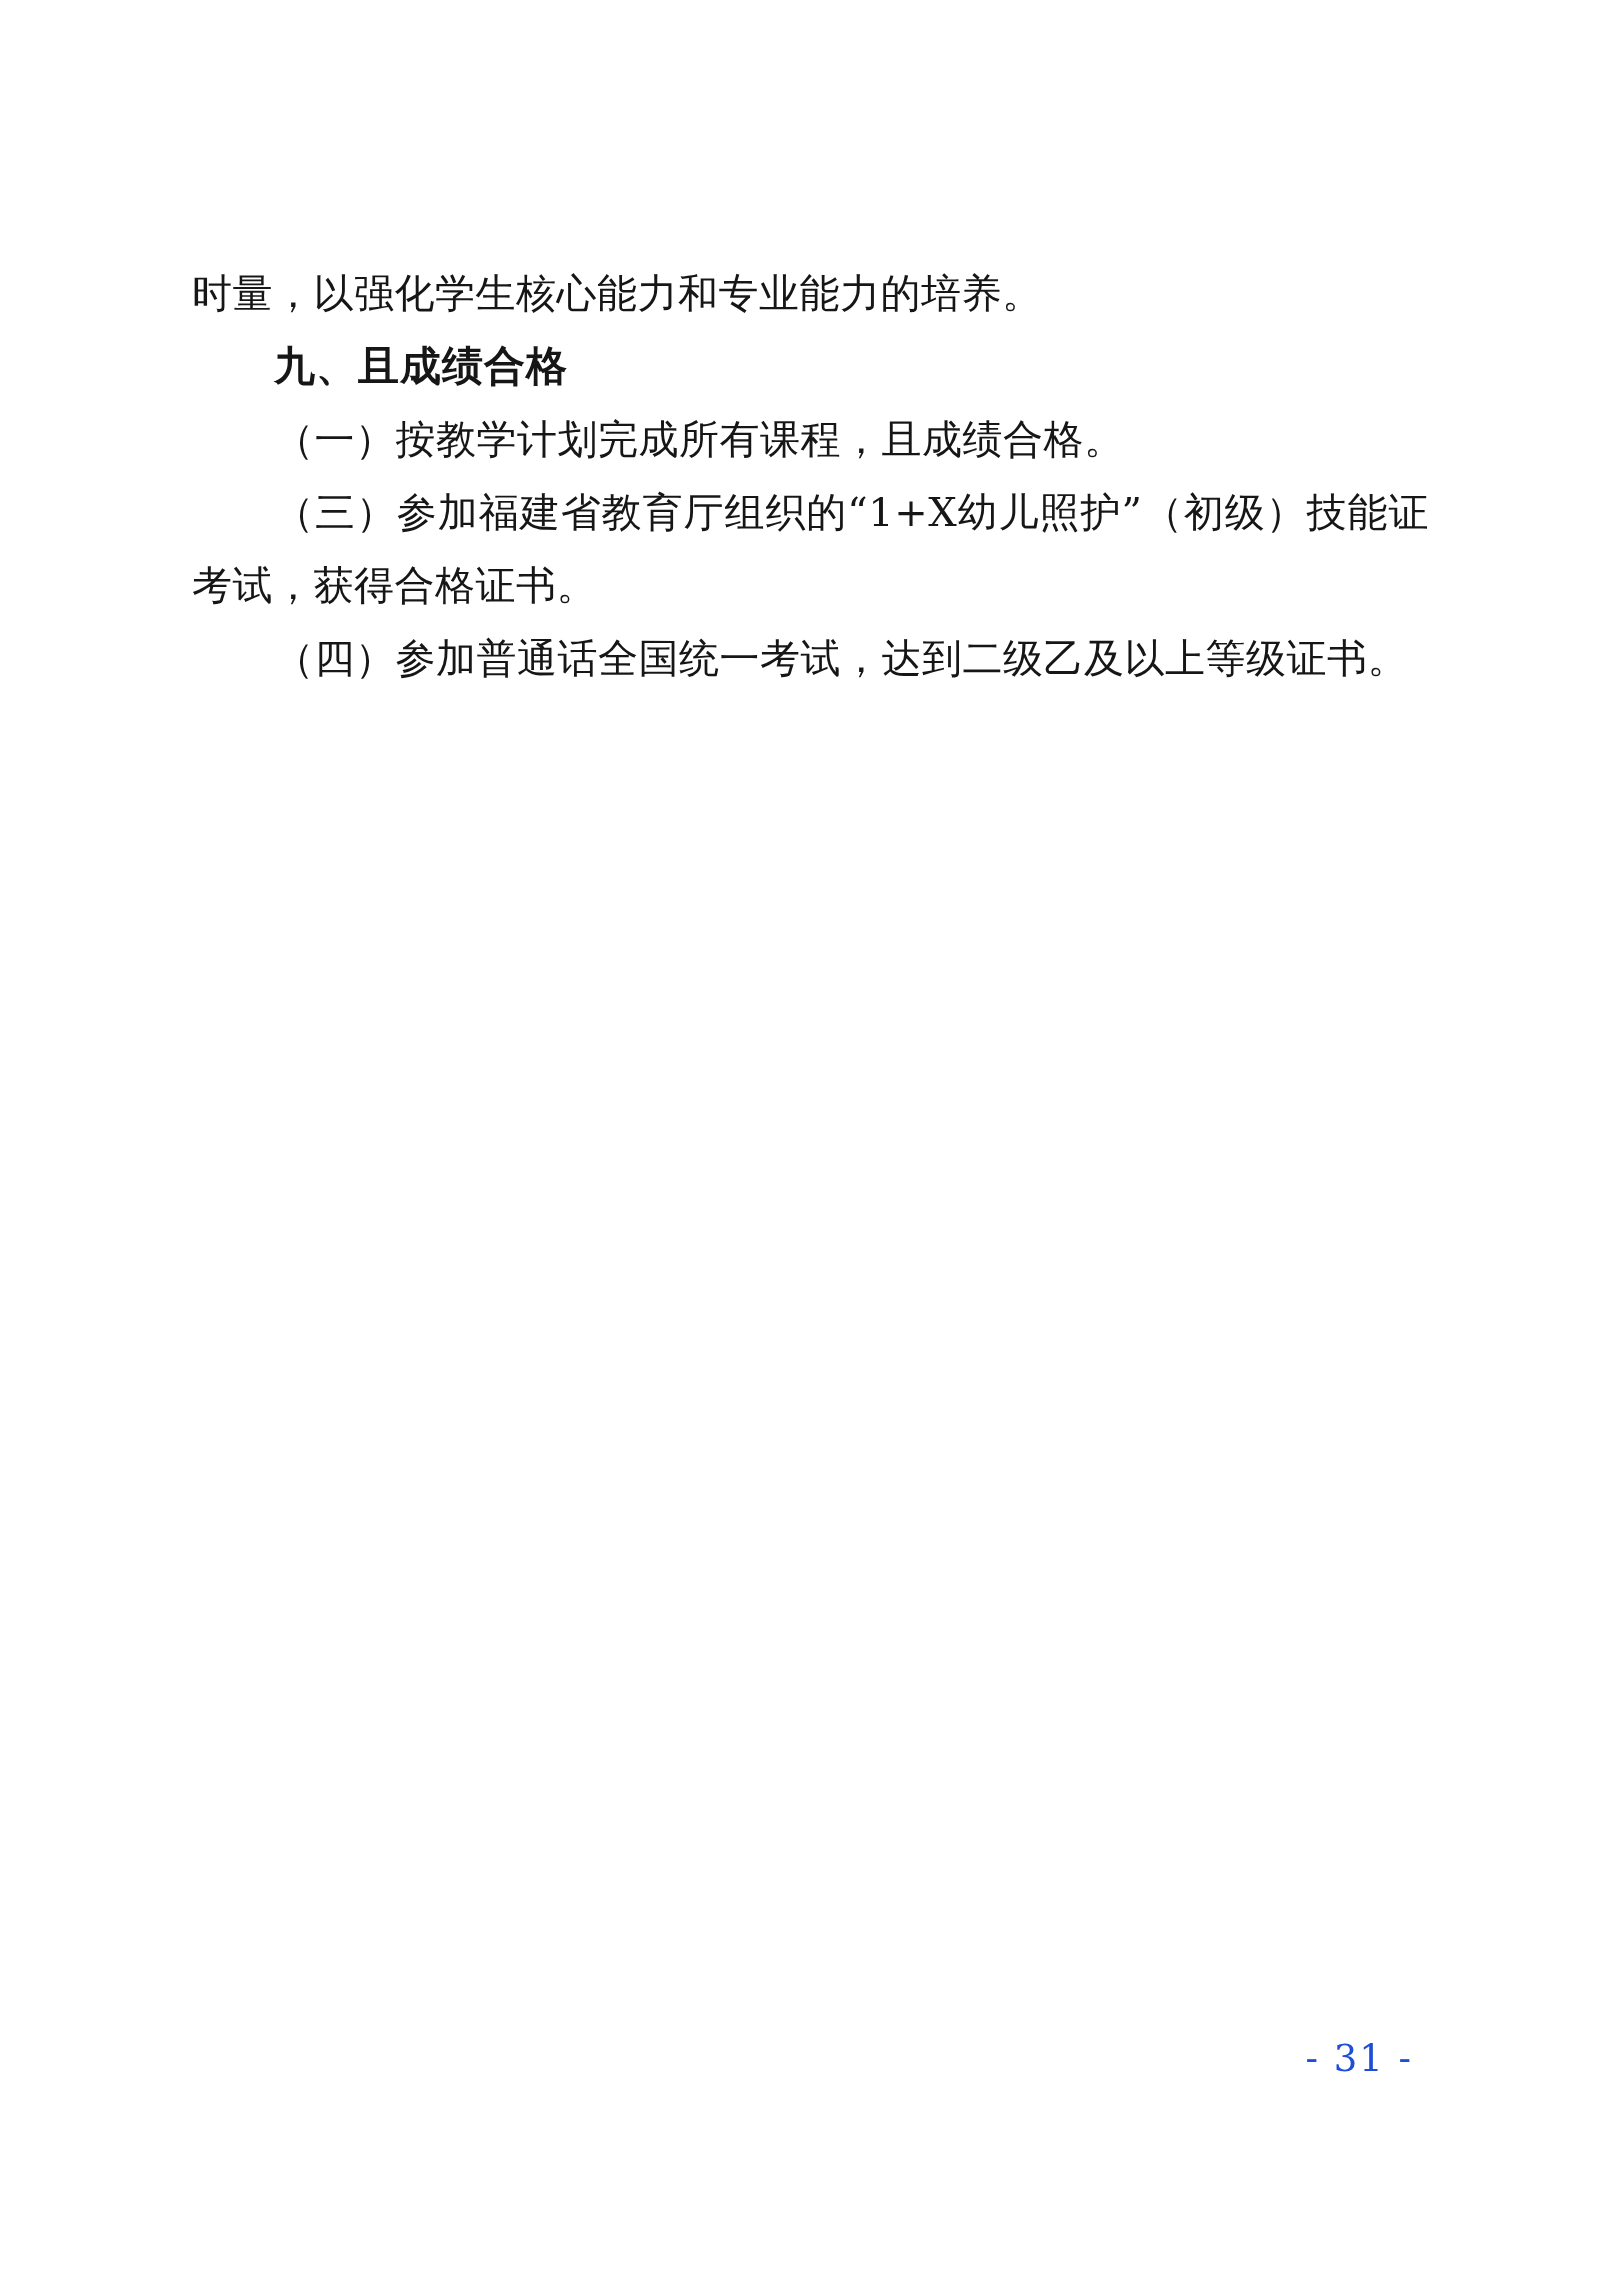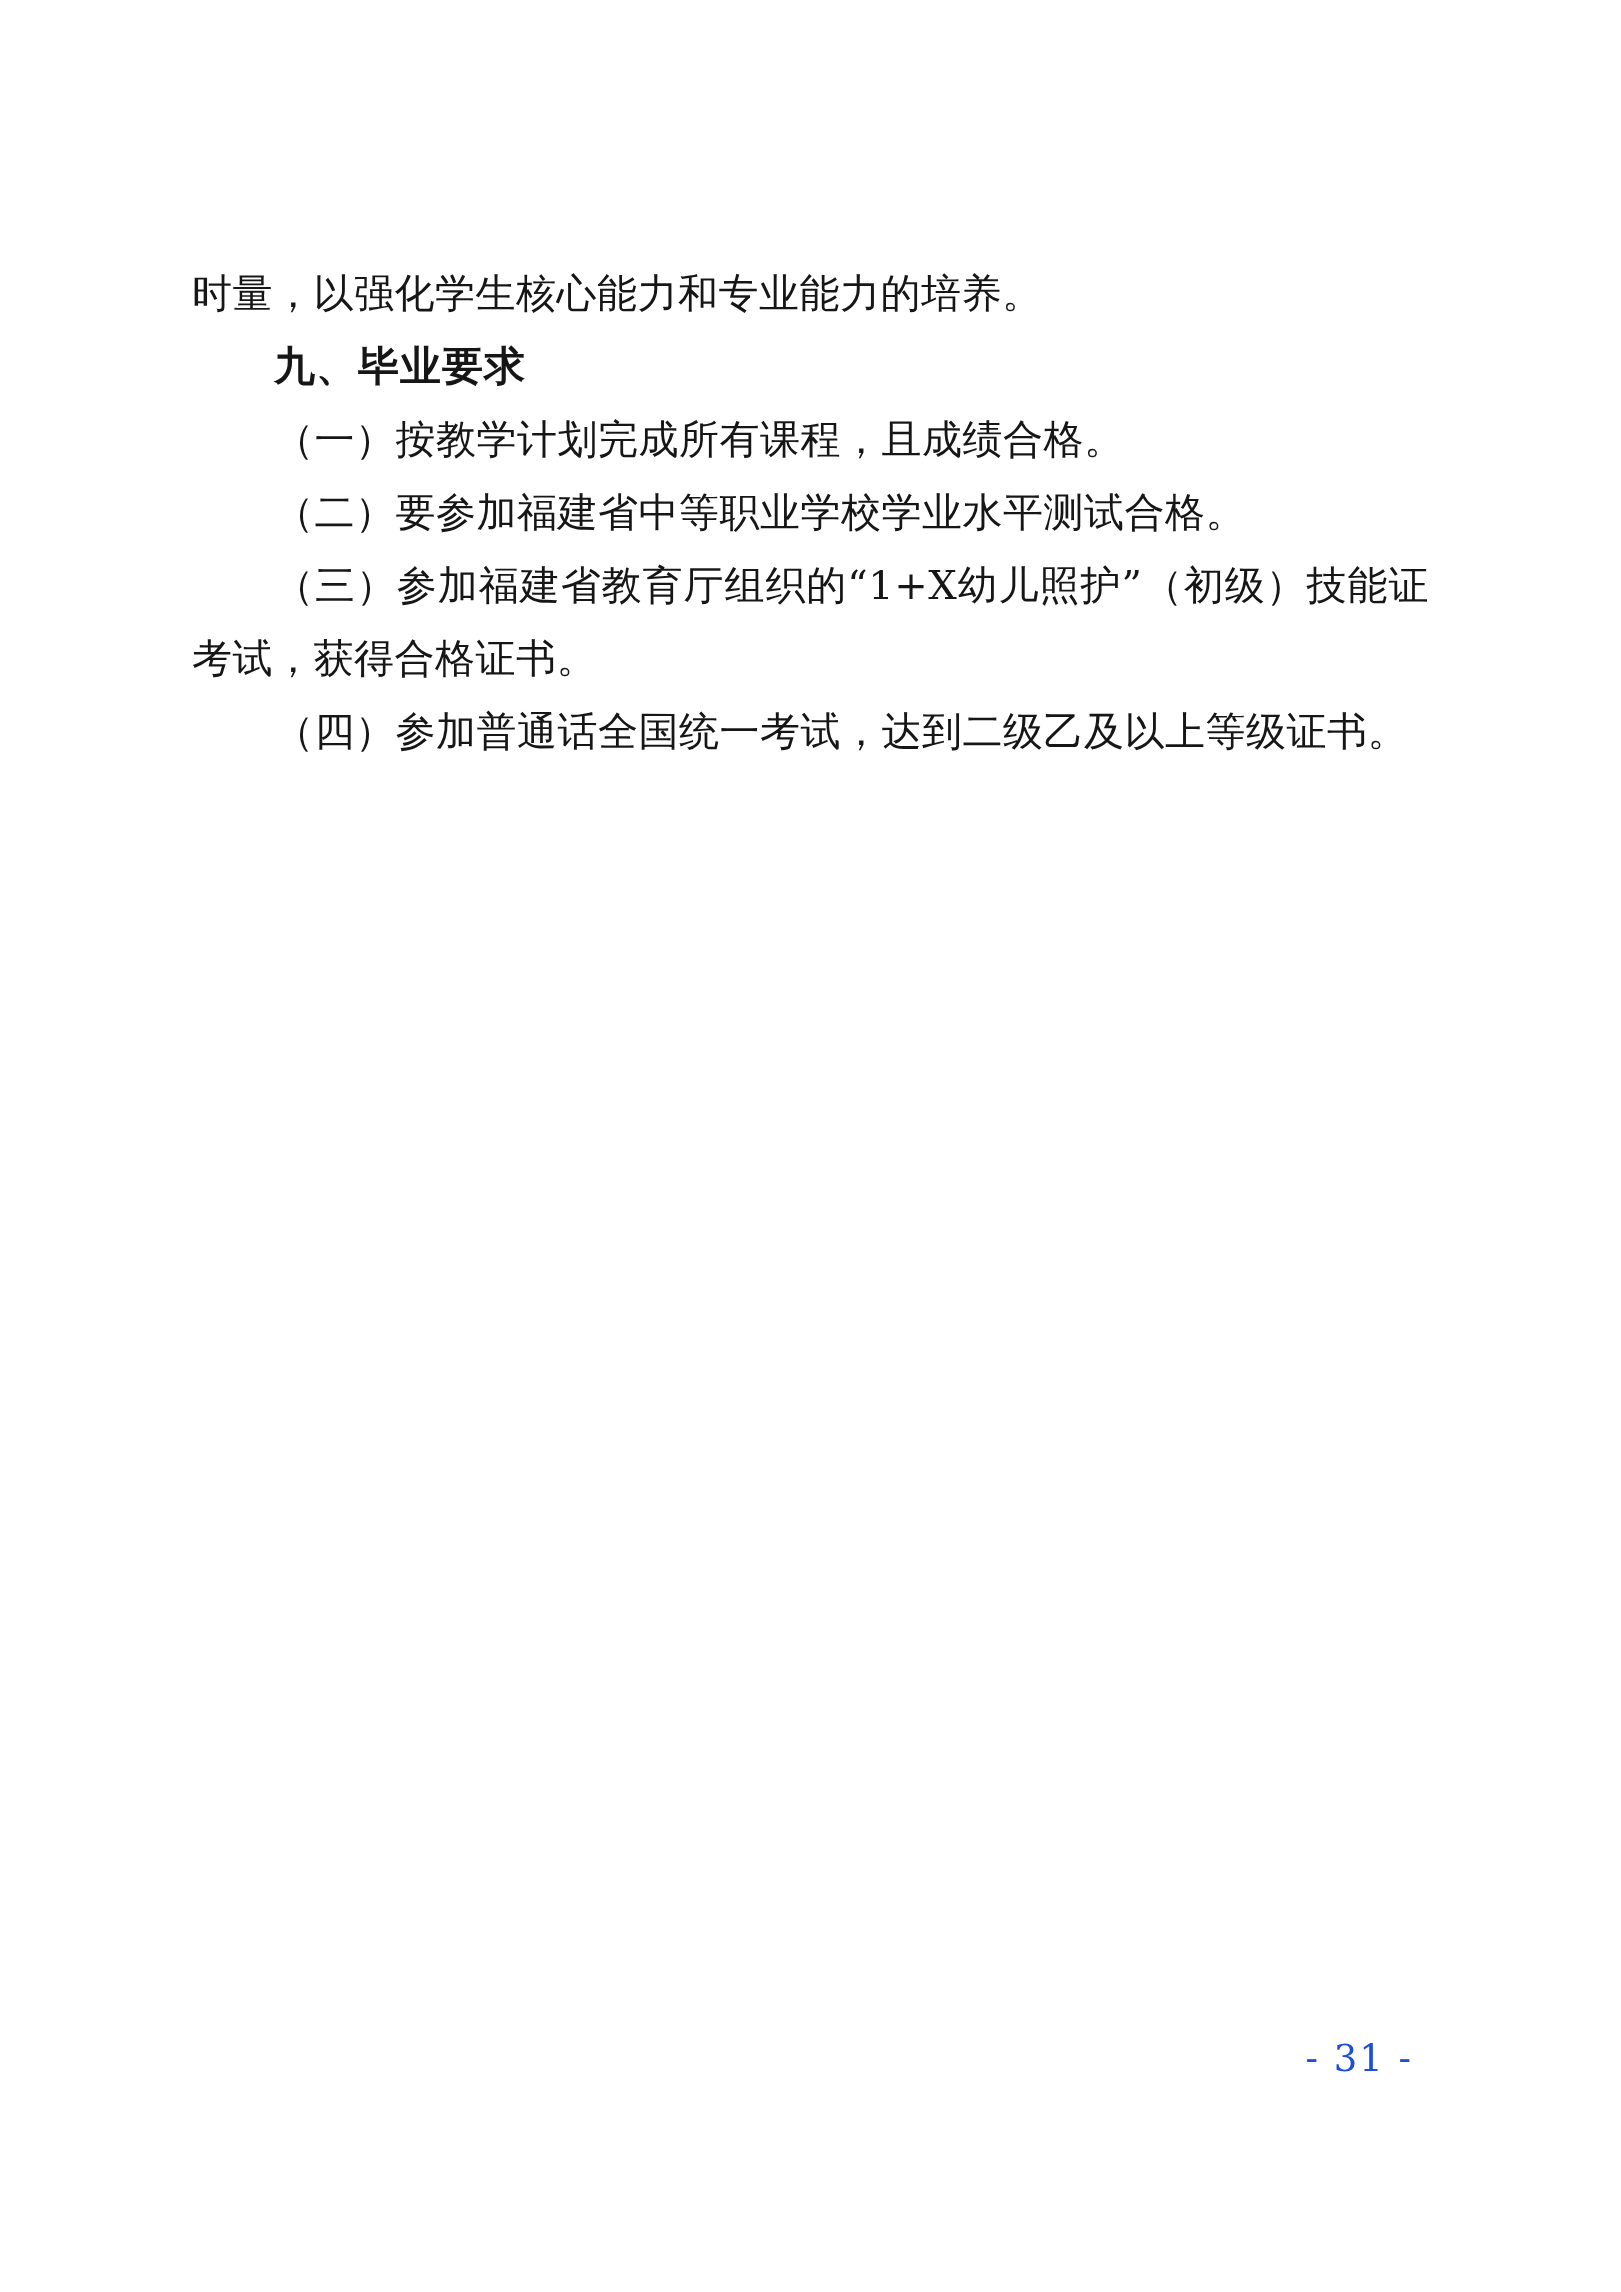--- a/index.html
+++ b/index.html
@@ -62,25 +62,24 @@
 <body>
 
 <div class="page">
 
   <div class="content">
 
     <p class="para">时量，以强化学生核心能力和专业能力的培养。</p>
 
 
 
-    <h2 class="heading">九、毕业要求</h2>
+    <h2 class="heading">九、且成绩合格</h2>
 
     <p class="para indent">（一）按教学计划完成所有课程，且成绩合格。</p>
 
-    <p class="para indent">（二）要参加福建省中等职业学校学业水平测试合格。</p>
 
     <p class="para indent">（三）参加福建省教育厅组织的“1+X幼儿照护”（初级）技能证考试，获得合格证书。</p>
 
     <p class="para indent">（四）参加普通话全国统一考试，达到二级乙及以上等级证书。</p>
 
 
   </div>
 
   <div class="footer">- 31 -</div>
 

